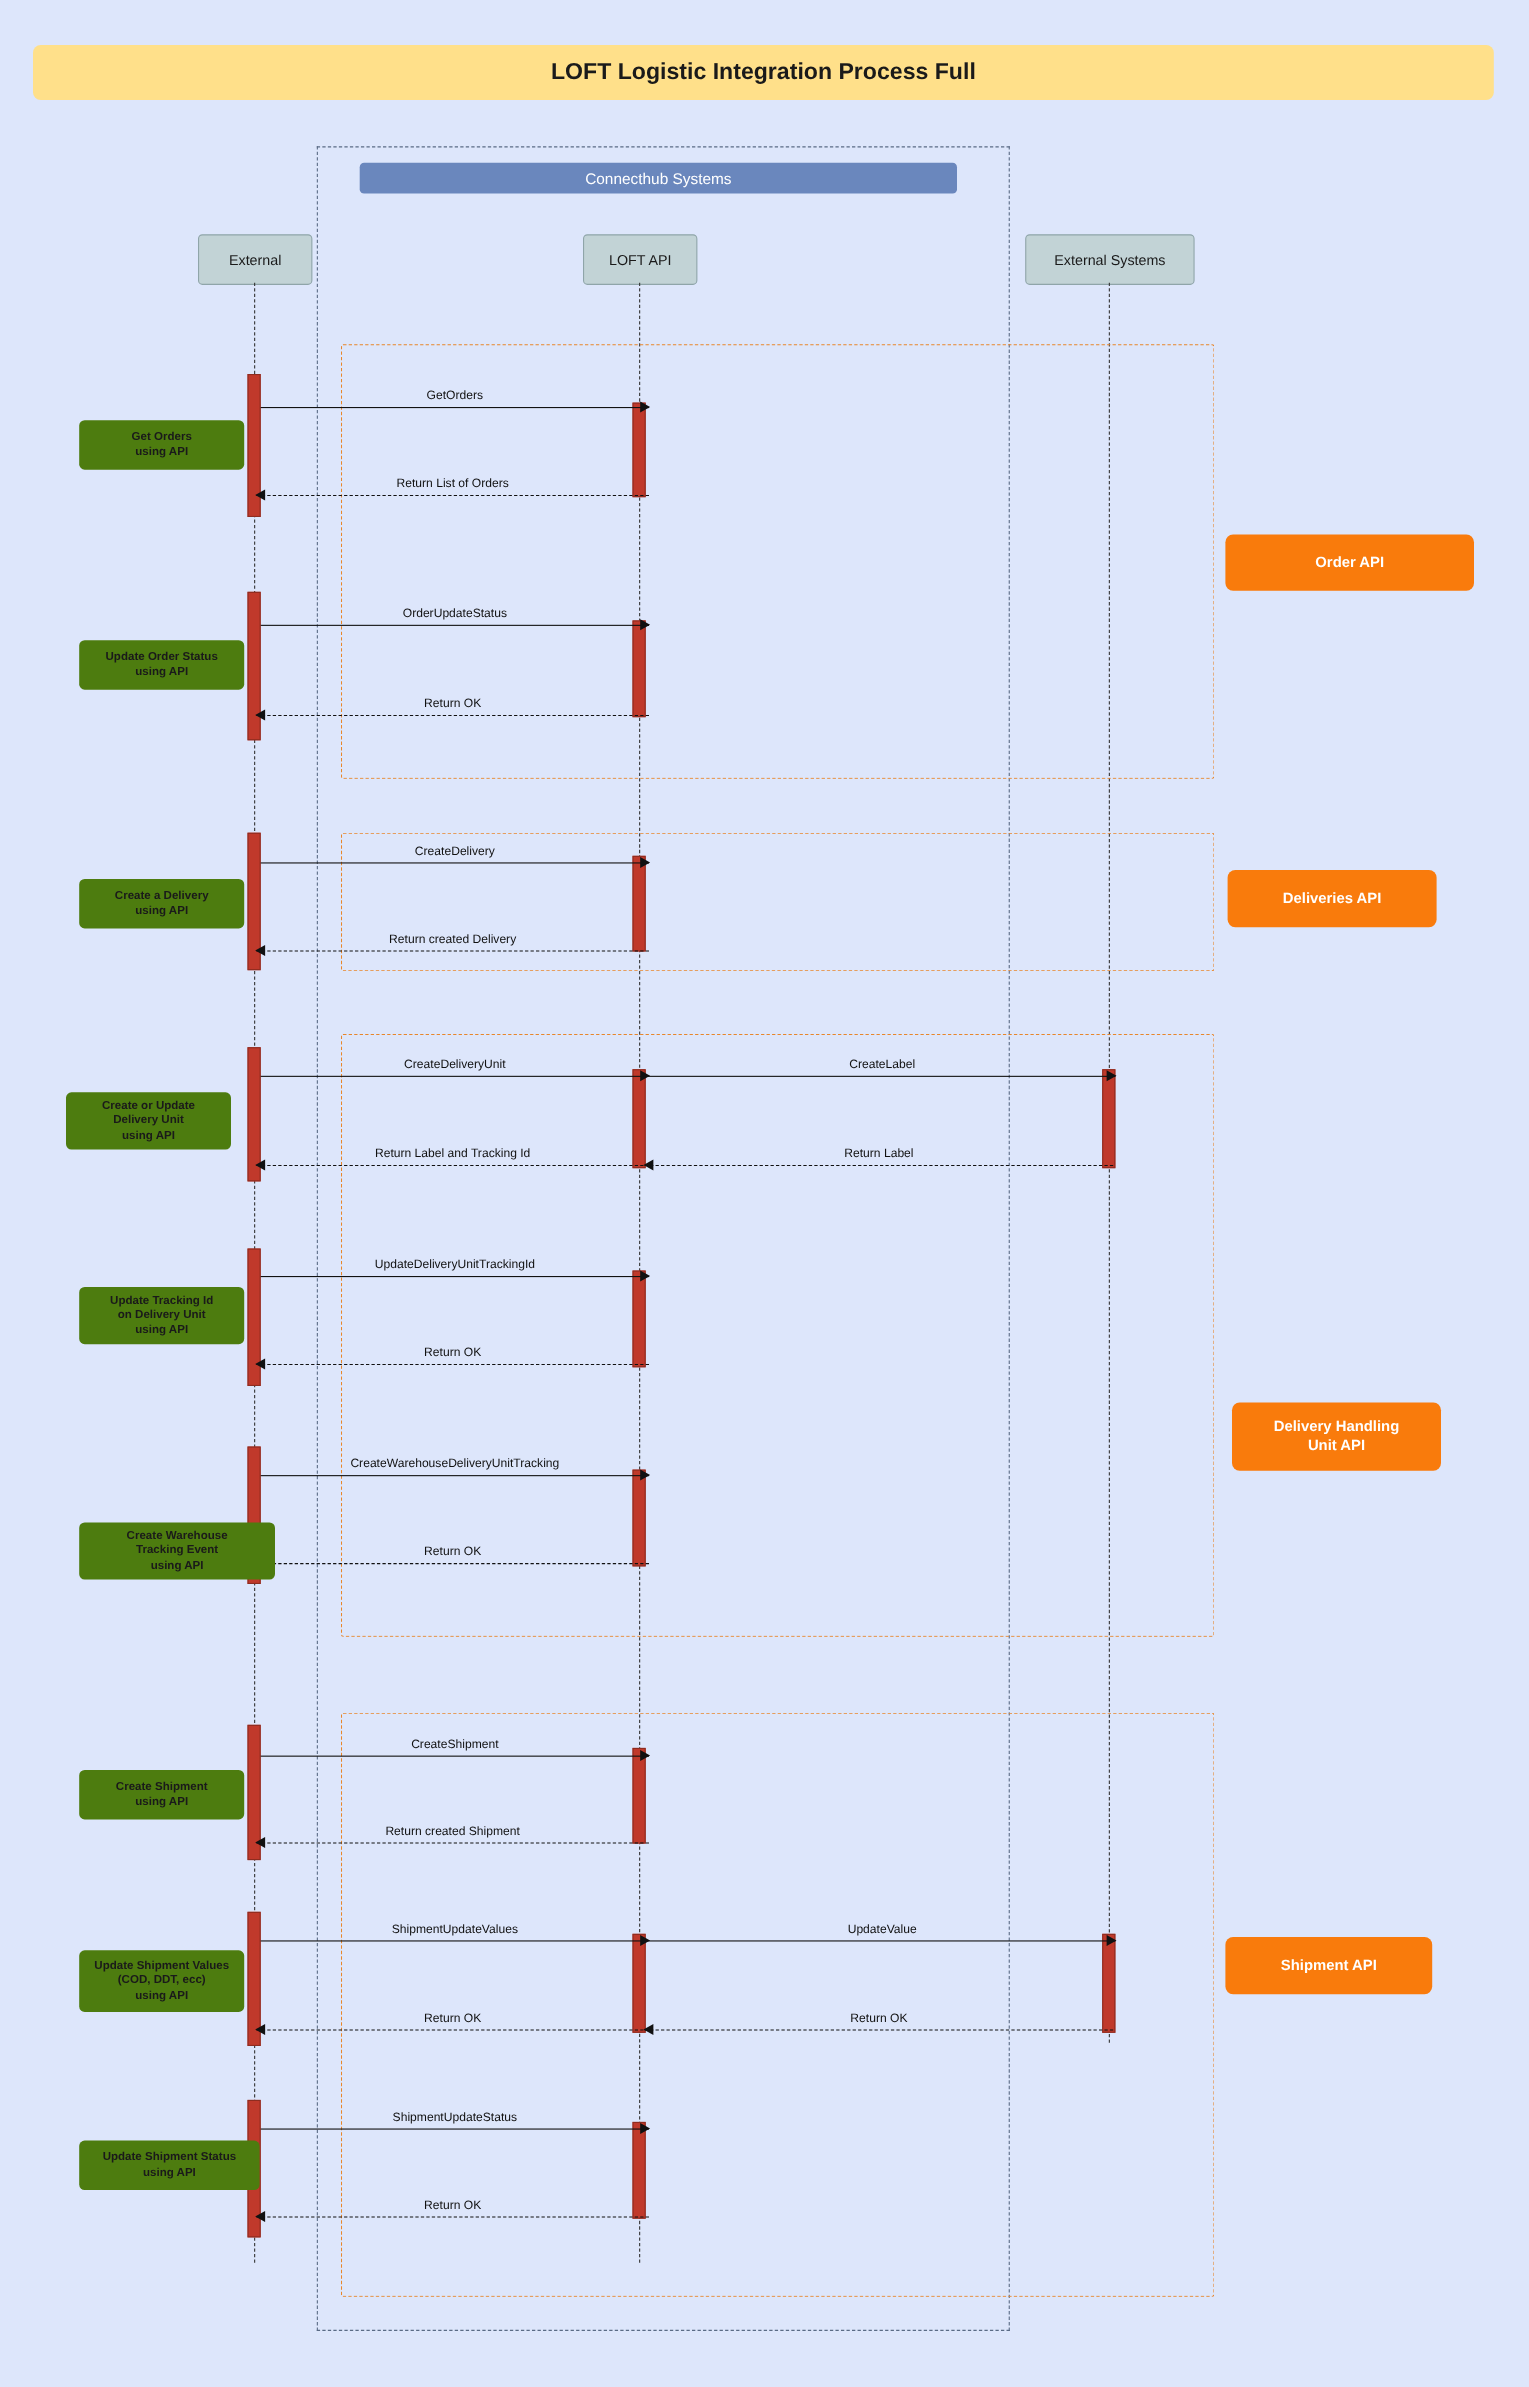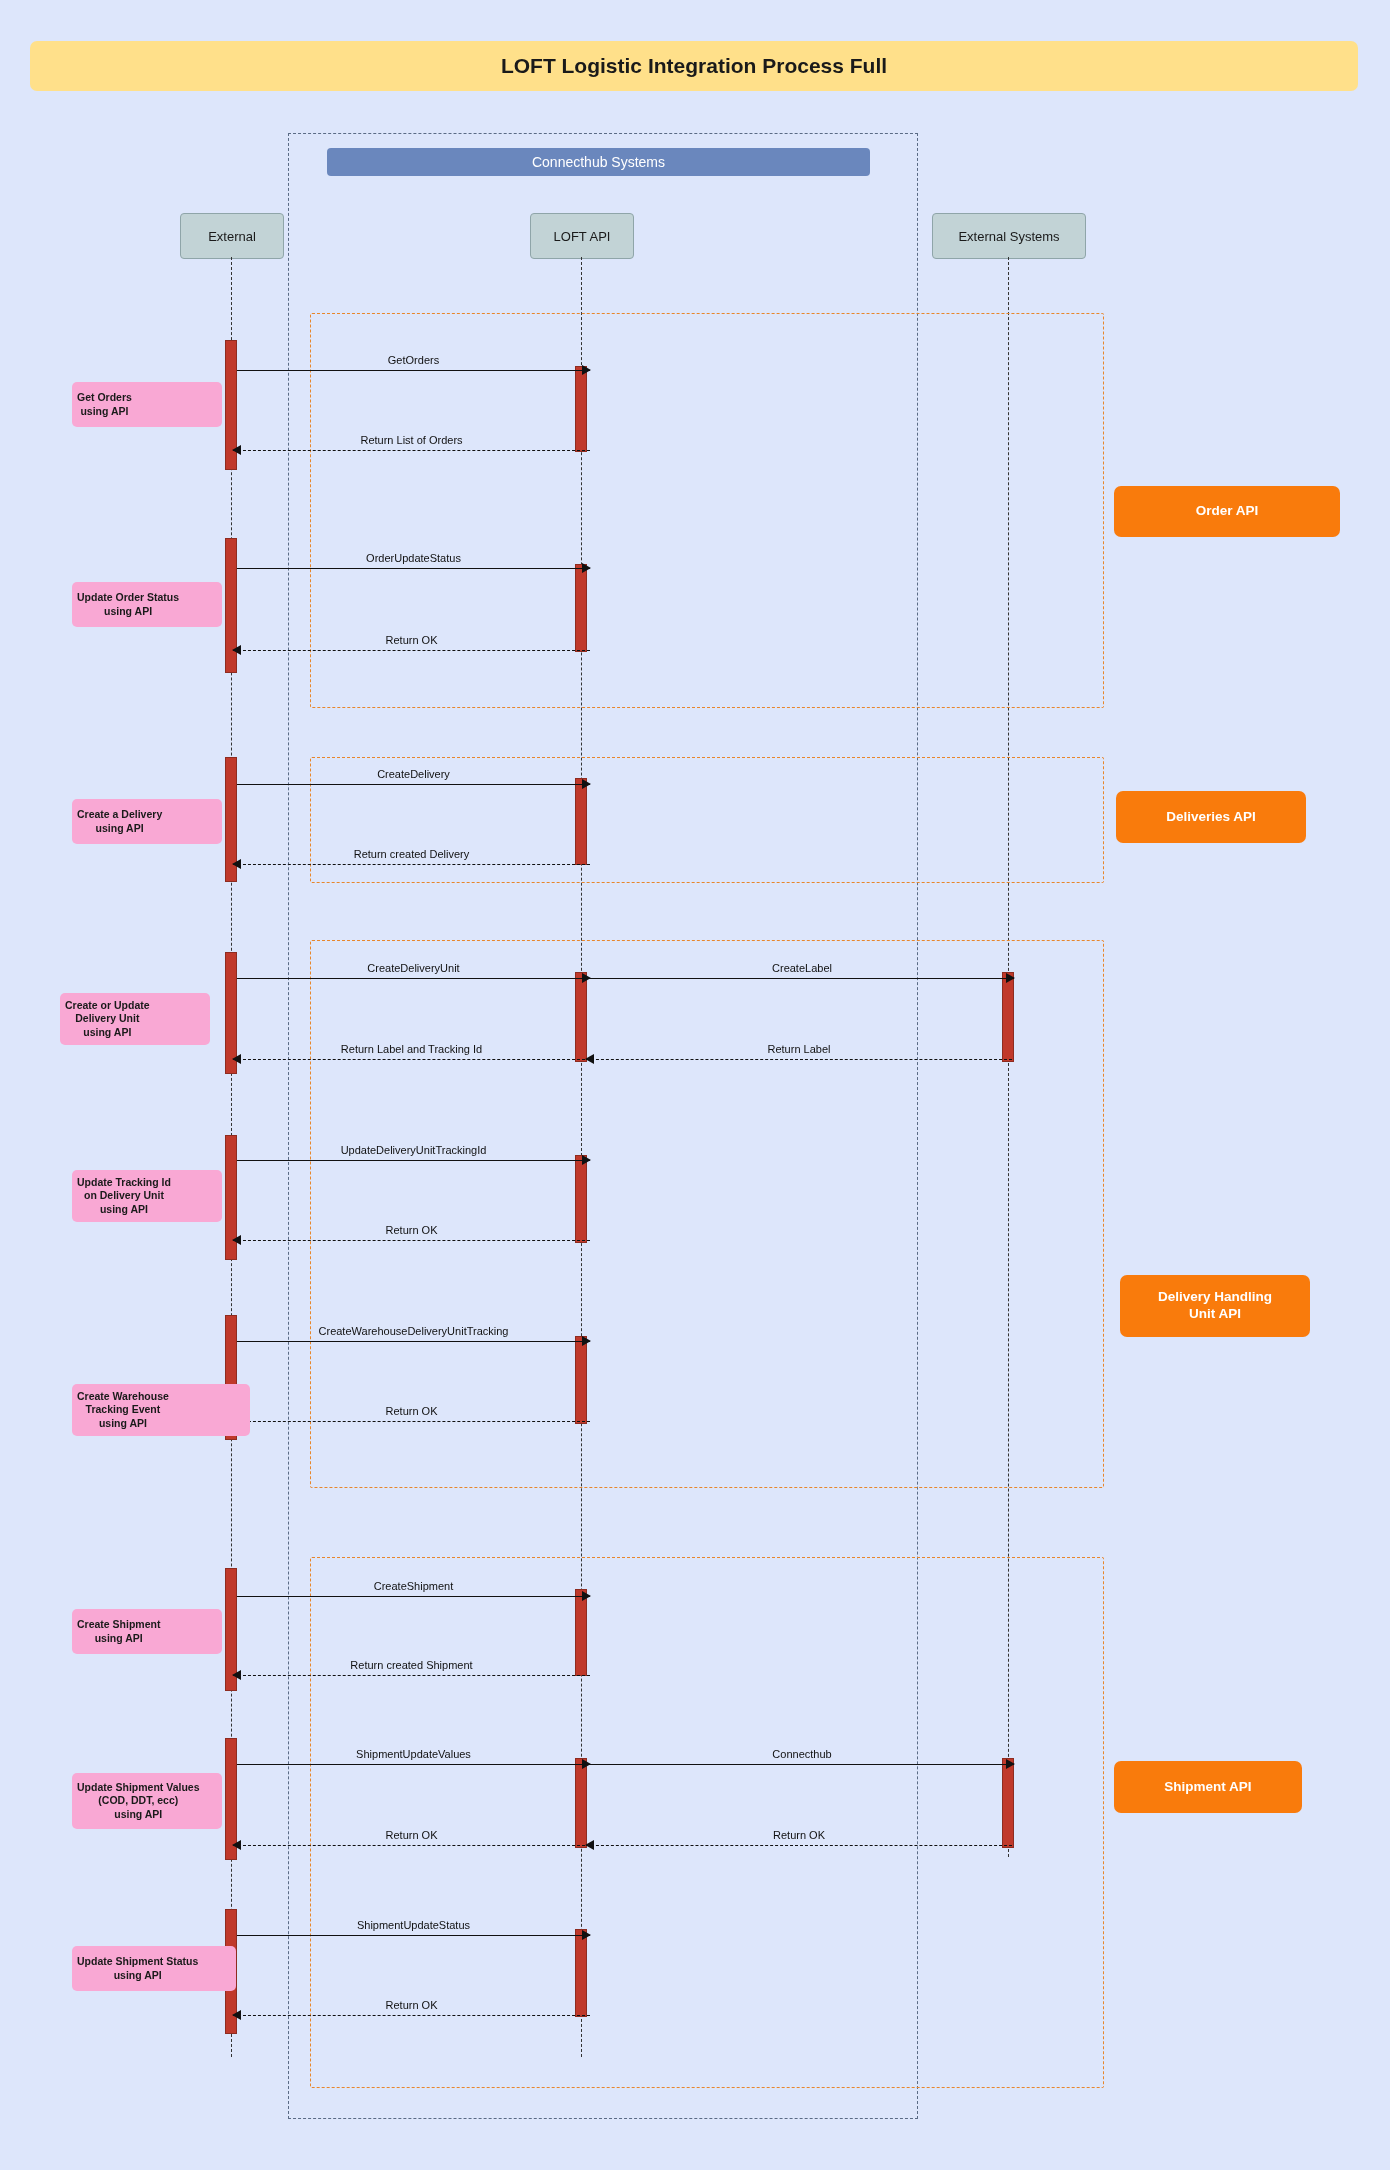--- a/index.html
+++ b/index.html
@@ -112,25 +112,25 @@
     color: #fff;
     font-size: 13.5px;
     font-weight: bold;
     line-height: 1.25;
     padding: 4px 8px;
     box-sizing: border-box;
   }
   
   .note {
     position: absolute;
-    background: #f9a8d4;
+    background: #4d7c0f;
     border-radius: 5px;
     display: flex;
     align-items: center;
-    justify-content: flex-start;
+    justify-content: center;
     text-align: center;
     font-size: 10.5px;
     font-weight: bold;
     color: #1a1a1a;
     line-height: 1.3;
     padding: 3px 5px;
     box-sizing: border-box;
   }
   
   .msg {
@@ -352,21 +352,21 @@
   <div class="activation" style="left:575px; top:1758px; height:90px;"></div>
   <div class="activation" style="left:1002px; top:1758px; height:90px;"></div>
   <div class="msg solid right" style="left:237px; top:1764px; width:353px;">
     <div class="line"></div>
       <div class="head"></div>
     <div class="label">ShipmentUpdateValues</div>
   </div>
   <div class="msg solid right" style="left:590px; top:1764px; width:424px;">
     <div class="line"></div>
       <div class="head"></div>
-    <div class="label">Connecthub</div>
+    <div class="label">UpdateValue</div>
   </div>
   <div class="msg dashed left" style="left:233px; top:1845px; width:357px;">
     <div class="line"></div>
       <div class="head"></div>
     <div class="label">Return OK</div>
   </div>
   <div class="msg dashed left" style="left:586px; top:1845px; width:426px;">
     <div class="line"></div>
       <div class="head"></div>
     <div class="label">Return OK</div>

